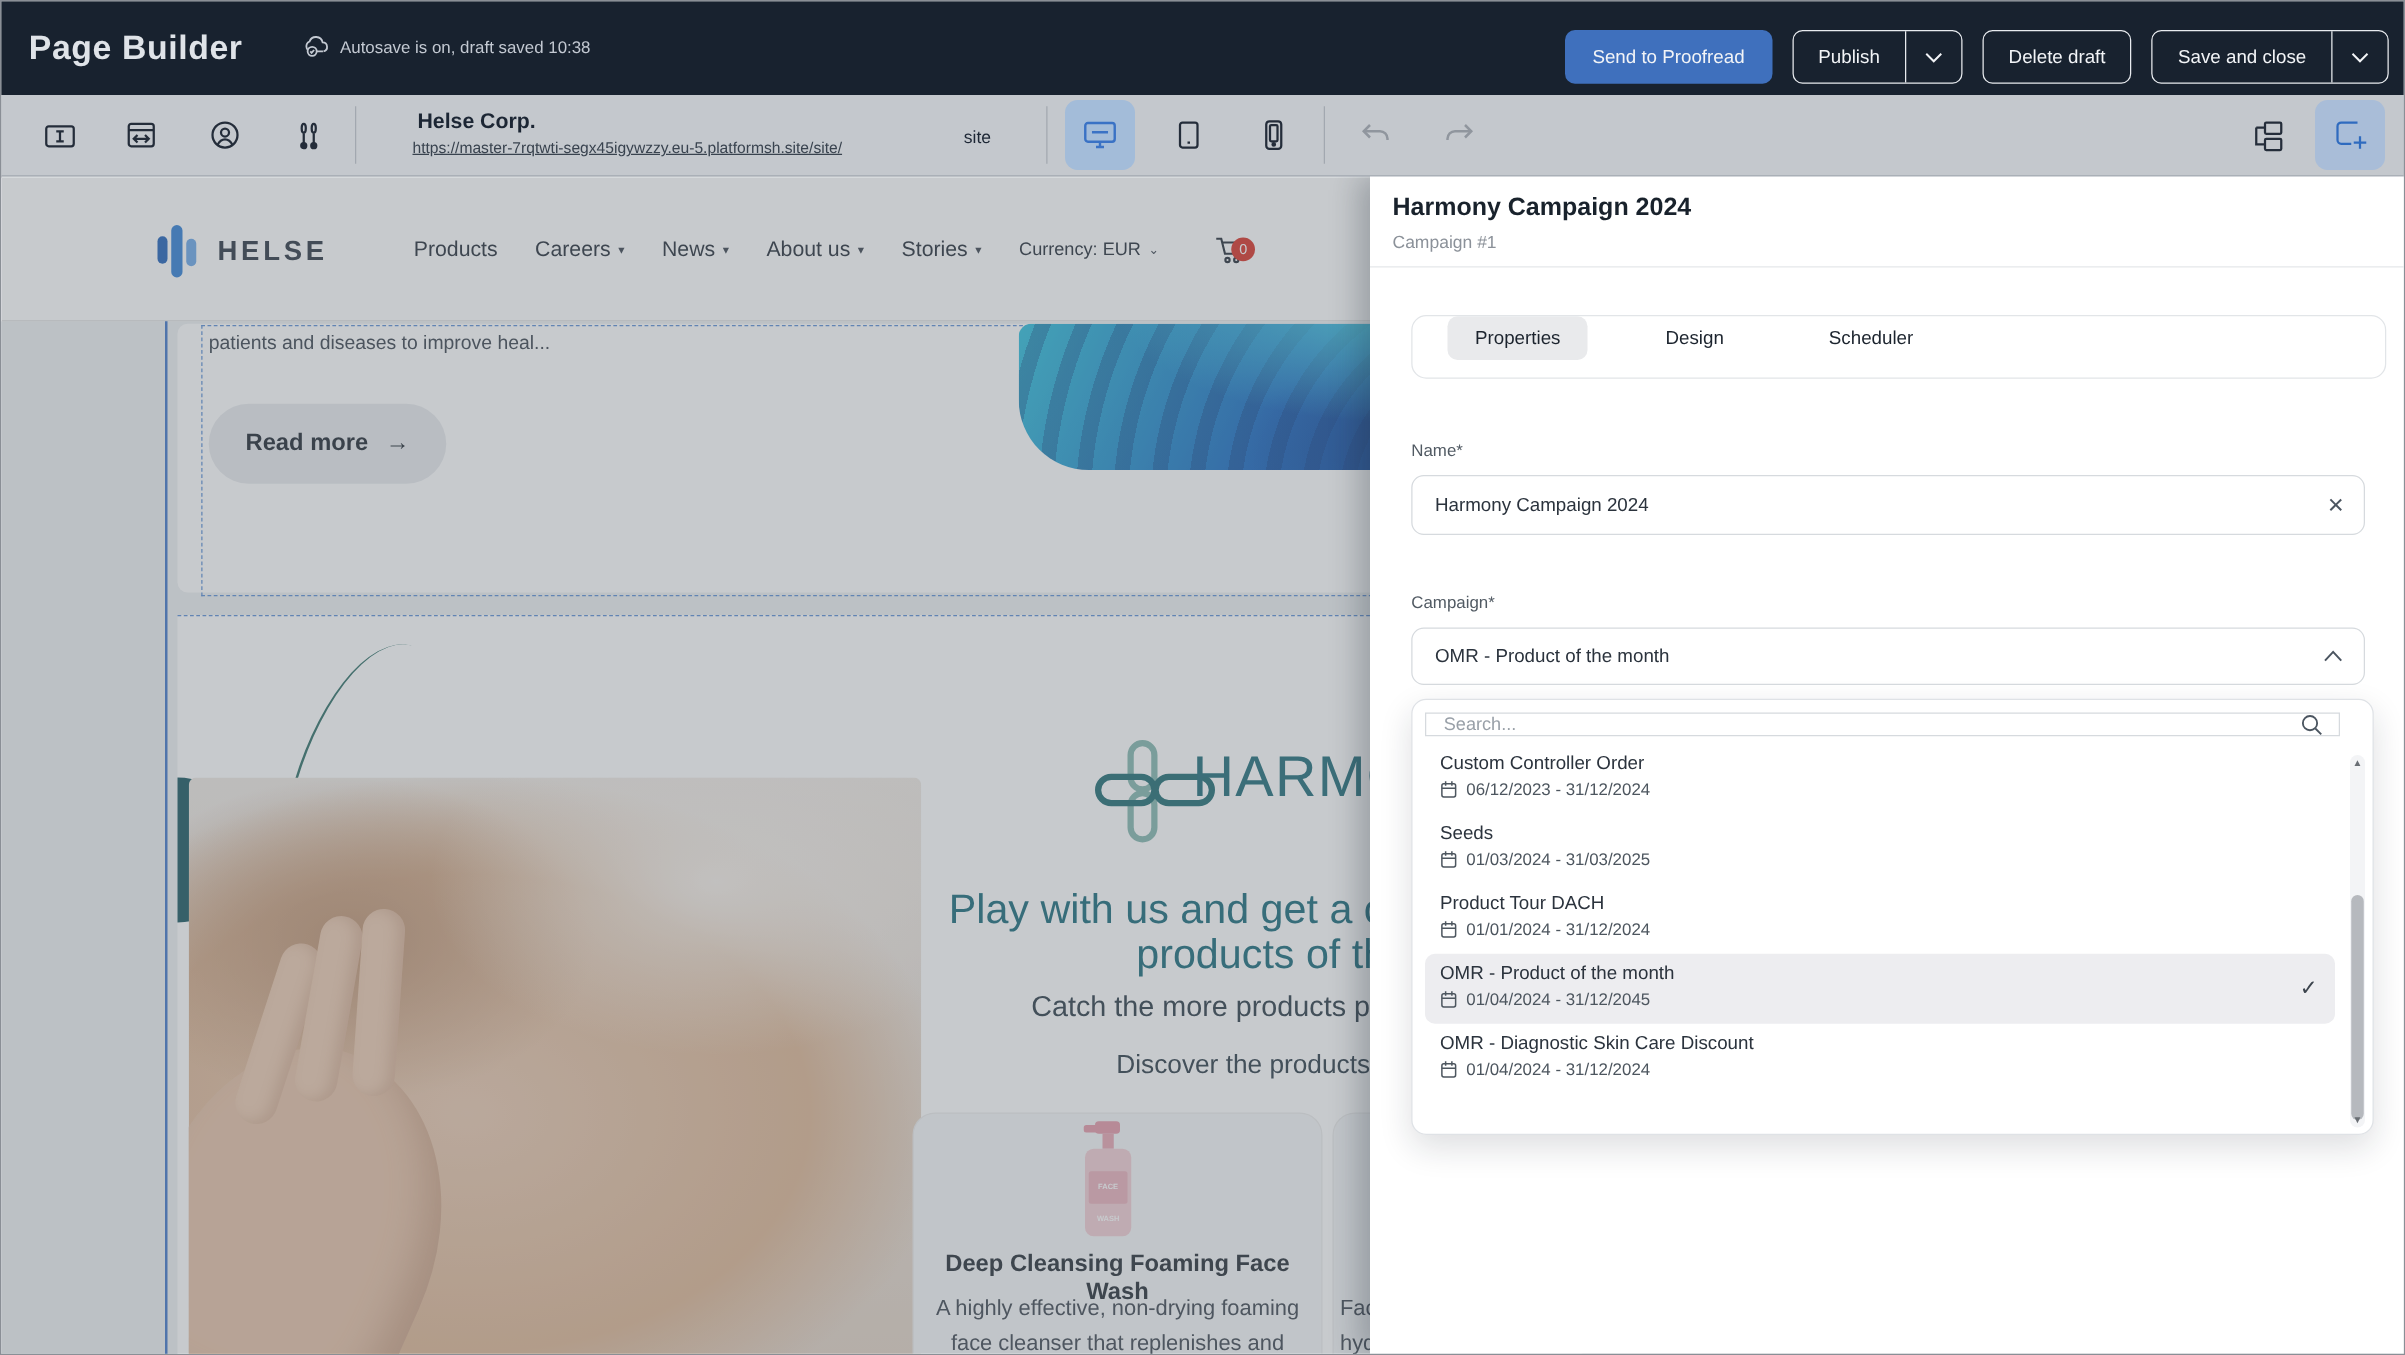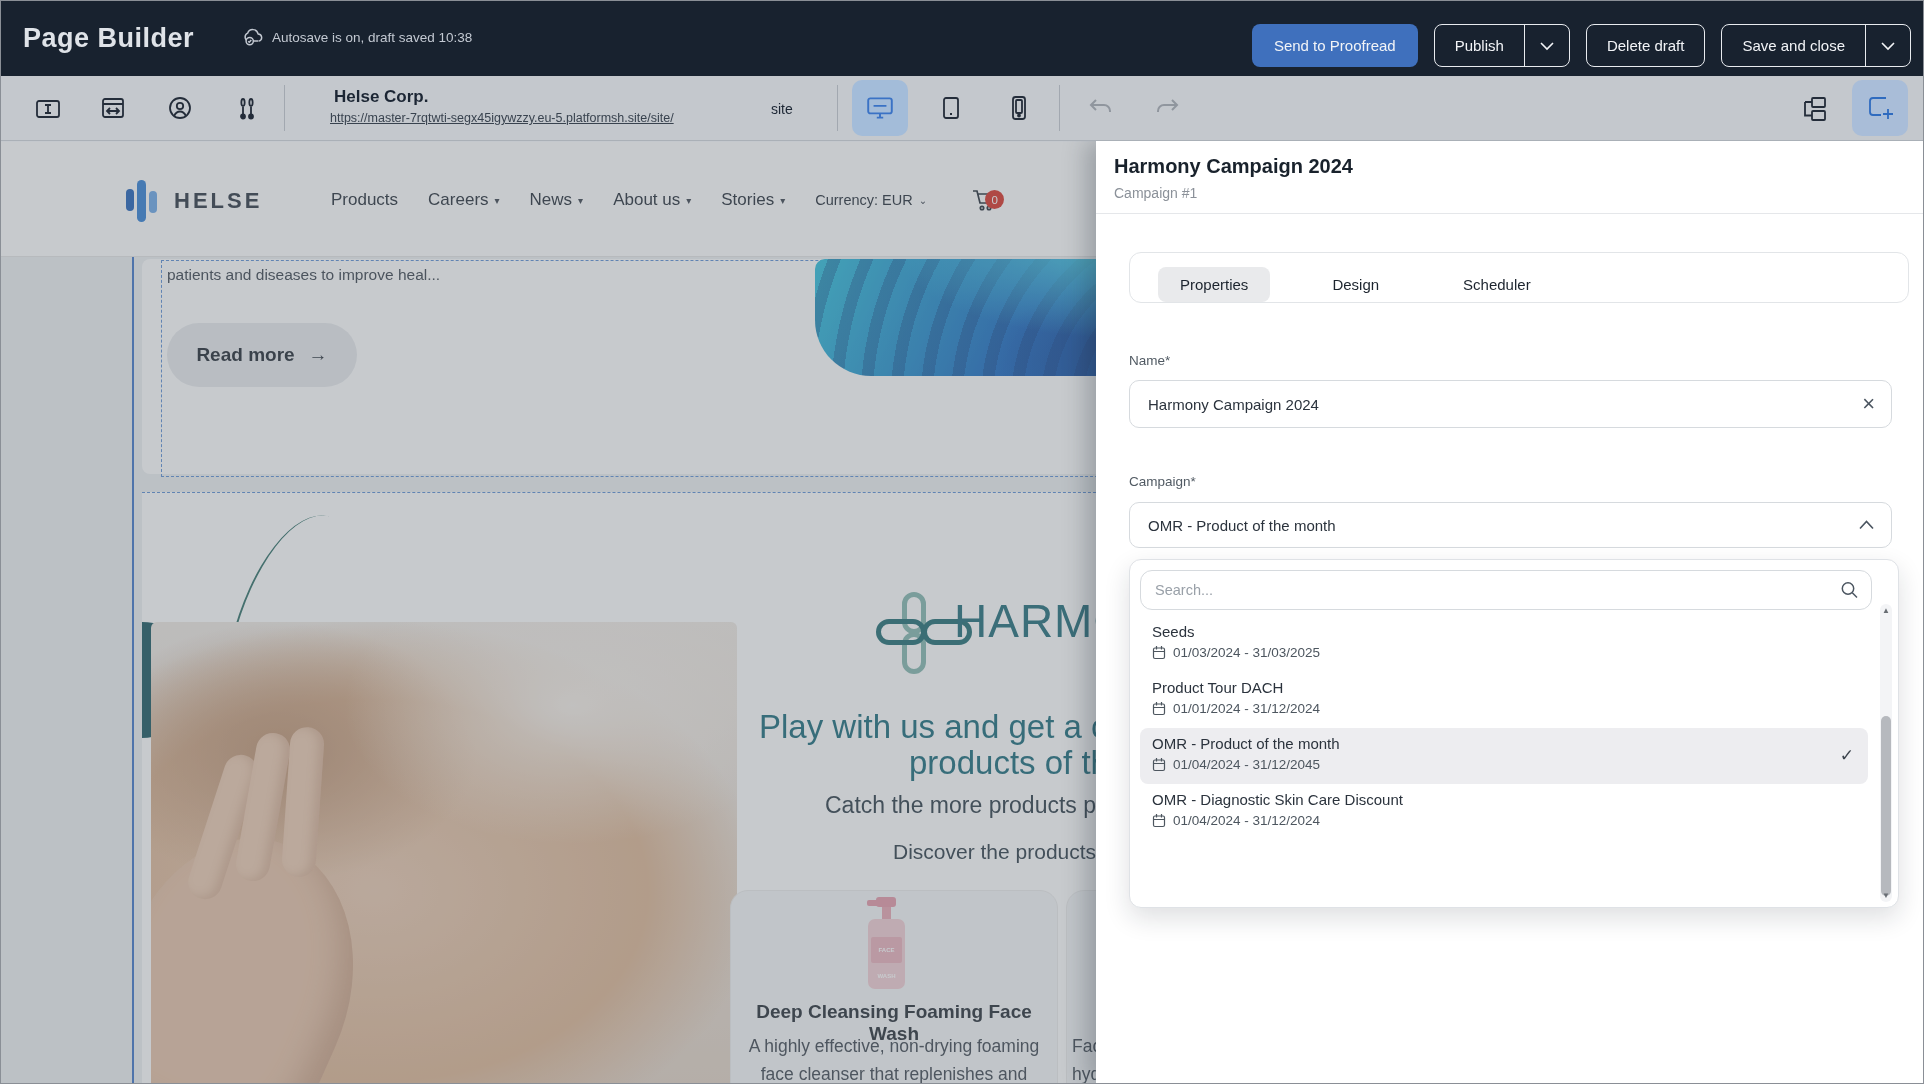--- a/index.html
+++ b/index.html
@@ -115,42 +115,42 @@
              line-height:1.6; color:#3c454f; }
   .card2 .pc-desc { text-align:left; padding-left:5px; }
 
   
   .panel { position:absolute; left:1095px; top:140px; width:829px; bottom:0; background:#fff;
            z-index:20; box-shadow:-10px 0 22px rgba(25,35,48,.25); }
   .panel-title { margin:14px 20px 0 18px; font-size:20px; font-weight:bold; color:#19222c; }
   .panel-subtitle { margin:7px 20px 12px 18px; font-size:14px; color:#8b9199; }
   .panel-divider { height:1px; background:#e5e7ea; }
   .tabs-card { margin:38px 16px 0 33px; height:51px; border:1px solid #e2e5e8; border-radius:12px;
-               display:flex; align-items:flex-end; padding-left:28px; gap:40px; }
+               display:flex; align-items:flex-start; padding-left:28px; gap:40px; }
   .tab { font-size:15px; color:#1c242e; padding:9px 22px; border-radius:8px; }
   .tab-active { background:#e9eaec; }
   .field-label { margin:50px 0 0 33px; font-size:13.5px; color:#515a63; }
   .field-label.second { margin-top:46px; }
   .input-box { position:relative; margin:12px 16px 0 33px; width:763px; height:48px;
                border:1px solid #d6dade; border-radius:10px; background:#fff; }
   .input-box input { position:absolute; inset:0; border:none; outline:none; background:transparent;
                      padding:0 44px 0 18px; font-size:15px; color:#2b333d;
                      font-family:"Liberation Sans", sans-serif; }
   .input-box input::placeholder { color:#99a0a8; }
   .box-icon-right { position:absolute; right:16px; top:50%; transform:translateY(-50%);
                     color:#4b5560; display:flex; align-items:center; }
   .clear-x { font-size:22px; line-height:1; }
   .select-box { height:46px; margin-top:13px; }
   .select-box .sel-value { position:absolute; left:18px; top:50%; transform:translateY(-50%);
                            font-size:15px; color:#2b333d; }
   .dropdown { position:relative; margin:11px 16px 0 33px; width:770px; height:349px;
               border:1px solid #dfe2e6; border-radius:12px; background:#fff;
               box-shadow:0 10px 26px rgba(20,30,45,.14); }
-  .search-box { position:relative; margin:10px 26px 6px 10px; height:40px;
-                border:1px solid #d6dade; border-radius:12px; }
+  .search-box { position:relative; margin:10px 26px 6px 10px; height:19px;
+                border:1px solid #d6dade; border-radius:0; }
   .search-box input { padding:0 36px 0 14px; font-size:14.5px; }
   .opt-list { margin:0 30px 0 10px; }
   .opt { position:relative; height:56px; padding:7px 12px; border-radius:8px; }
   .opt-name { font-size:15px; color:#2b333d; }
   .opt-dates { display:flex; align-items:center; gap:7px; margin-top:5px; font-size:13.5px;
                color:#4d565f; }
   .opt-selected { background:#ededf0; }
   .opt-check { position:absolute; right:14px; top:17px; font-size:17px; color:#3c444d; }
   .scrollbar { position:absolute; right:5px; top:44px; bottom:5px; width:14px; }
   .sb-track { position:absolute; left:1px; top:0; bottom:0; width:12px; background:#f3f4f6;
@@ -425,20 +425,30 @@
         <input type="text" placeholder="Search..." style="">
         <span class="box-icon-right" style="right:12px;">
           <svg width="19" height="19" viewBox="0 0 19 19" fill="none" stroke="#4b5560" stroke-width="1.5">
               <circle cx="8" cy="8" r="5.7"></circle>
               <path d="M12.3 12.3 17 17"></path>
             </svg>
         </span>
       </div>
 
       <div class="opt-list">
+        <div class="opt">
+          <div class="opt-name">Custom Controller Order</div>
+          <div class="opt-dates">
+            <svg width="14" height="15" viewBox="0 0 14 15" fill="none" stroke="#4d565f" stroke-width="1.2">
+                <rect x="1.5" y="3" width="11" height="10.5" rx="1.5"></rect>
+                <path d="M4.5 1v3.5M9.5 1v3.5M1.5 6.5h11"></path>
+              </svg>
+            <span>06/12/2023 - 31/12/2024</span>
+          </div>
+        </div>
         <div class="opt">
           <div class="opt-name">Seeds</div>
           <div class="opt-dates">
             <svg width="14" height="15" viewBox="0 0 14 15" fill="none" stroke="#4d565f" stroke-width="1.2">
                 <rect x="1.5" y="3" width="11" height="10.5" rx="1.5"></rect>
                 <path d="M4.5 1v3.5M9.5 1v3.5M1.5 6.5h11"></path>
               </svg>
             <span>01/03/2024 - 31/03/2025</span>
           </div>
         </div>

